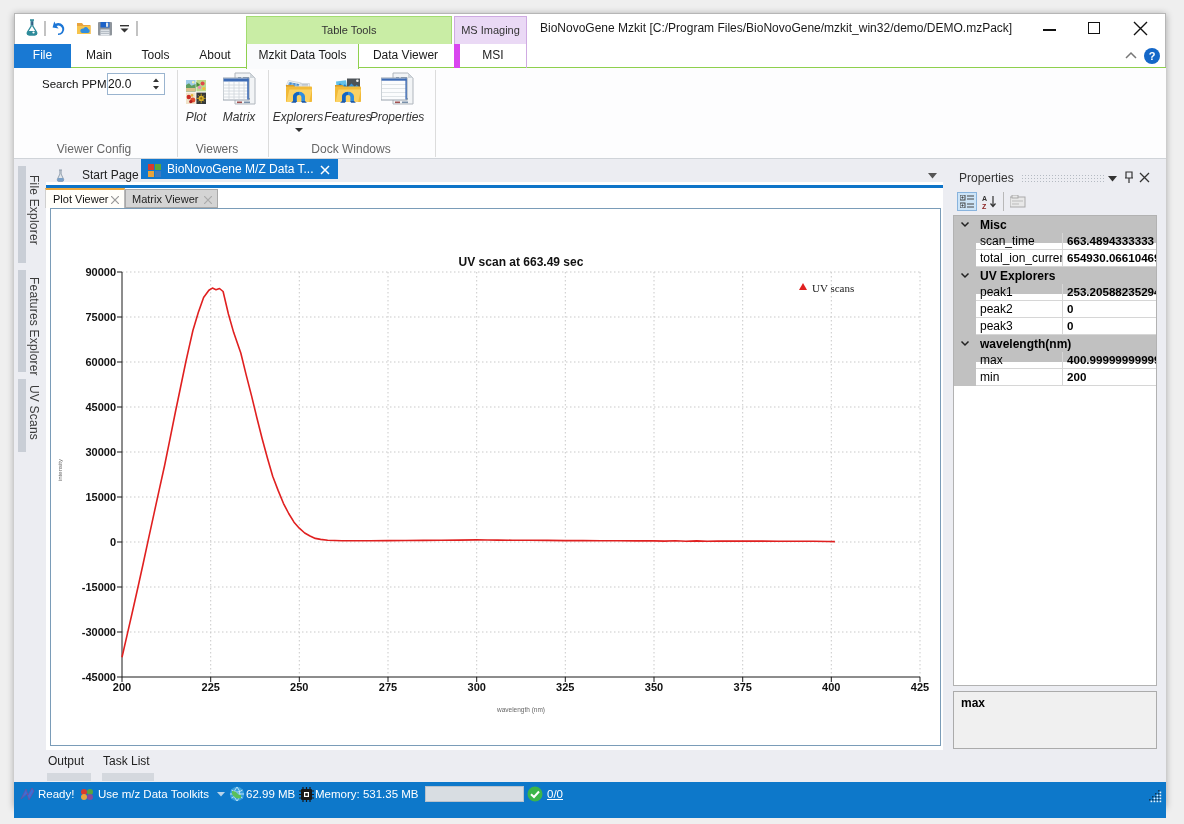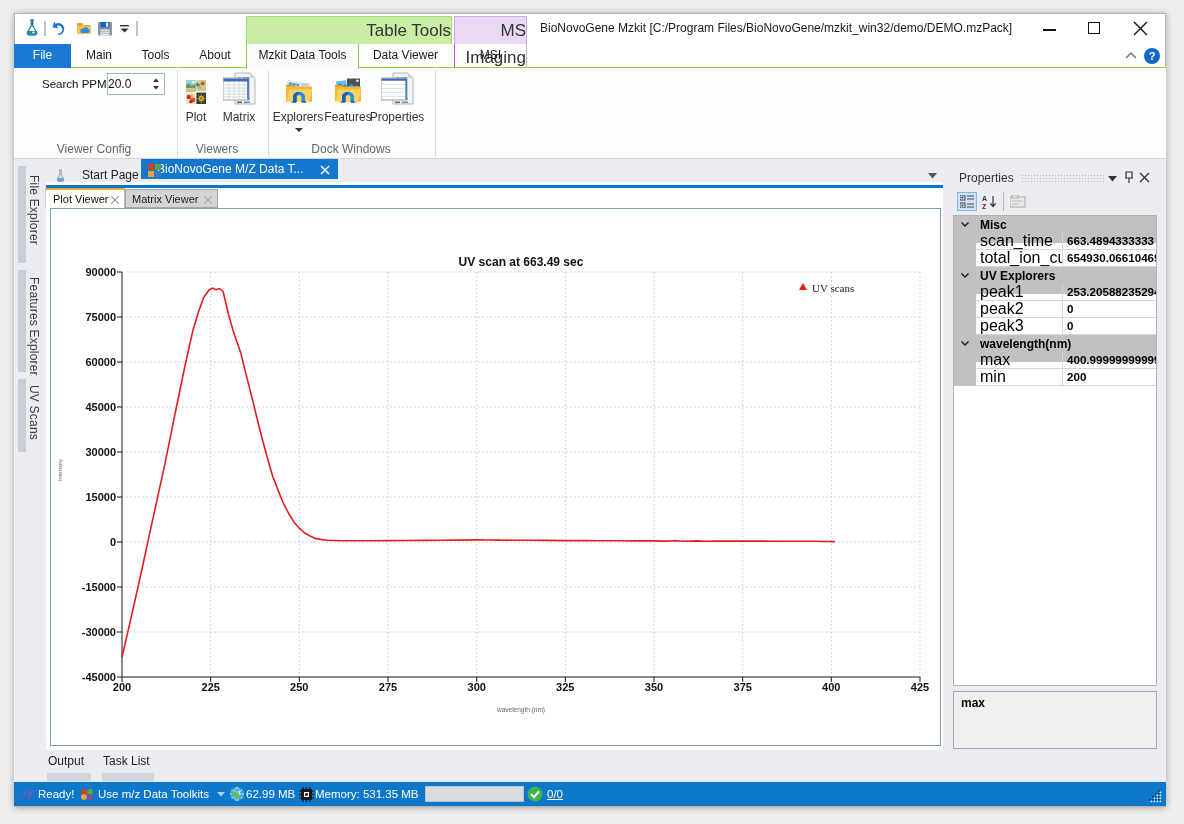--- a/index.html
+++ b/index.html
@@ -1,59 +1,59 @@
 <!DOCTYPE html>
 <html><head><meta charset="utf-8"><title>Mzkit</title>
 <style>
 *{margin:0;padding:0;box-sizing:border-box;}
 html,body{width:1184px;height:824px;background:#efefef;font-family:"Liberation Sans",sans-serif;overflow:hidden;}
 body{position:relative;}
 #win{position:absolute;left:14px;top:13px;width:1152px;height:794px;background:#fff;box-shadow:0 1px 7px rgba(0,0,0,.32);border:1px solid #b6b6b6;}
 .abs{position:absolute;}
 
 #titletext{left:540px;top:13px;height:31px;line-height:31px;font-size:12px;color:#1a1a1a;white-space:nowrap;}
-.ctx{top:16px;height:28px;line-height:27px;text-align:right;font-size:17px;color:#333;}
+.ctx{top:16px;height:28px;line-height:27px;text-align:center;font-size:11px;color:#333;}
 #ctxg{left:246px;width:206px;background:#c9eda5;border:1px solid #a3dc71;border-bottom:none;}
 #ctxp{left:454px;width:73px;background:#ead9f5;border:1px solid #cfaae2;border-bottom:none;}
 .rtab{top:44px;height:32px;line-height:23px;text-align:center;font-size:12px;color:#1a1a1a;}
 #greenline{left:14px;top:66.5px;width:1152px;height:1.5px;background:#8ed04d;}
 #filetab{left:14px;width:57px;background:#1979d3;color:#fff;}
 #seltab{left:246px;width:113px;height:24.5px;background:#fafbfd;border-left:1px solid #8ed04d;border-right:1px solid #8ed04d;z-index:3;}
-#msitab{left:454px;width:73px;border-left:1px solid #d946ef;border-right:1px solid #cfaae2;}
+#msitab{left:454px;width:73px;border-left:6px solid #d946ef;border-right:1px solid #cfaae2;}
 .capbtn{color:#111;}
 
 #ribbon{left:14px;top:68px;width:1152px;height:91px;background:#fdfdfe;border-bottom:1px solid #d0d4d9;}
 .gsep{position:absolute;top:2px;height:87px;width:1px;background:#dcdcdc;}
 .glab{position:absolute;top:74px;width:120px;text-align:center;font-size:12px;color:#666;}
-.ilab{position:absolute;top:42px;width:90px;text-align:center;font-size:12px;color:#333;}
+.ilab{position:absolute;top:42px;width:90px;text-align:center;font-size:12px;color:#333;font-style:italic;}
 #spin{position:absolute;left:93px;top:5px;width:58px;height:22px;border:1px solid #9ab4cf;background:#fff;font-size:12px;line-height:20px;color:#111;}
 
 #dock{left:14px;top:159px;width:1152px;height:623px;background:#ecedf2;}
 .vstrip{position:absolute;left:4px;width:8px;background:#c9ced6;}
 .vtext{position:absolute;left:13px;writing-mode:vertical-lr;font-size:12px;color:#3a3a3a;letter-spacing:.2px;}
 #stab{position:absolute;left:127px;top:0;width:197px;height:20px;background:#1277cd;color:#fff;font-size:12px;line-height:20px;}
 #docframe{position:absolute;left:32px;top:23px;width:897px;height:568px;background:#fff;}
 #bluebar{position:absolute;left:32px;top:26px;width:897px;height:3px;background:#0e74c8;}
 #docpanel{position:absolute;left:36px;top:49px;width:891px;height:538px;background:#fff;border:1px solid #7a9cb8;}
 .ptab{position:absolute;top:0;font-size:11px;line-height:18px;}
 #ptab1{width:80px;height:20px;background:#fffefa;border-top:2px solid #eda83e;border-right:1px solid #b9b9b9;border-left:1px solid #d0d0d0;color:#111;z-index:2;}
 #ptab2{width:93px;height:19px;background:#d4d4d4;border:1px solid #a8a8a8;color:#222;}
 
 #props{position:absolute;left:939px;top:6px;width:204px;height:616px;font-size:12px;}
 #pgrid{font-size:11.6px;}
 #pgrid{position:absolute;left:0;top:50px;width:204px;height:471px;background:#fff;border:1px solid #b2b2b2;}
 .pcat{position:absolute;left:0;width:202px;height:27px;background:#c1c1c1;line-height:17px;color:#000;}
 .pcat b{margin-left:26px;font-size:12px;}
 .prow{position:absolute;left:0;width:202px;height:17px;line-height:16.5px;border-bottom:1px solid #d6d6d6;}
 .pgut{position:absolute;left:0;top:0;width:22px;height:17px;background:#c1c1c1;}
-.pname{position:absolute;left:22px;top:0;width:87px;height:17px;padding-left:4px;border-right:1px solid #d6d6d6;color:#000;overflow:hidden;white-space:nowrap;font-size:16px;}
+.pname{position:absolute;left:22px;top:0;width:87px;height:17px;padding-left:4px;border-right:1px solid #d6d6d6;color:#000;overflow:hidden;white-space:nowrap;font-size:12px;}
 .pval{position:absolute;left:109px;top:0;width:93px;height:17px;padding-left:4px;font-weight:bold;color:#000;overflow:hidden;white-space:nowrap;}
 #pdesc{position:absolute;left:0;top:526px;width:204px;height:58px;background:#f0f0f0;border:1px solid #ababab;padding:4px 7px;}
 
-#status{left:14px;top:782px;width:1152px;height:24px;background:#0d78ca;color:#fff;font-size:11.5px;}
+#status{left:14px;top:782px;width:1152px;height:36px;background:#0d78ca;color:#fff;font-size:11.5px;}
 #status .it{position:absolute;top:0;height:24px;line-height:24px;white-space:nowrap;}
 </style></head><body>
 <div id="win"></div>
 
 <div class="abs" id="titletext">BioNovoGene Mzkit [C:/Program Files/BioNovoGene/mzkit_win32/demo/DEMO.mzPack]</div>
 <div class="abs ctx" id="ctxg">Table Tools</div>
 <div class="abs ctx" id="ctxp">MS Imaging</div>
 
 <svg class="abs" style="left:24px;top:19px" width="120" height="20" viewBox="0 0 120 20">
 
@@ -237,21 +237,21 @@
     <path d="M4,9 h5 l0.8,1.6 a1.2,1.2 0 0 1 -1.1,1.8 h-4.4 a1.2,1.2 0 0 1 -1.1,-1.8 z" fill="#7aa0c8"></path>
   </svg>
   <div class="abs" style="left:68px;top:9px;font-size:12px;color:#222">Start Page</div>
   <div id="stab">
      <svg style="position:absolute;left:7px;top:5px" width="13" height="13" viewBox="0 0 13 13">
        <rect x="0" y="0" width="6" height="6" fill="#d83b2e"></rect>
         <rect x="7" y="0" width="6" height="6" fill="#5aa53c"></rect>
        <rect x="0" y="7" width="6" height="6" fill="#e8a33d"></rect>
         <rect x="7" y="7" width="6" height="6" fill="#3e7ac0"></rect>
      </svg>
-     <span style="margin-left:16px">BioNovoGene M/Z Data T...</span>
+     <span style="margin-left:26px">BioNovoGene M/Z Data T...</span>
      <svg style="position:absolute;right:8px;top:6px" width="10" height="10">
         <path d="M1,1 L9,9 M9,1 L1,9" stroke="#fff" stroke-width="1.5"></path>
       </svg>
   </div>
   <svg class="abs" style="left:914px;top:14px" width="9" height="6">
       <path d="M0,0 h9 l-4.5,5.5 z" fill="#555"></path>
     </svg>
   <div id="docframe"></div>
   <div id="bluebar"></div>
   <div id="docpanel"></div>

